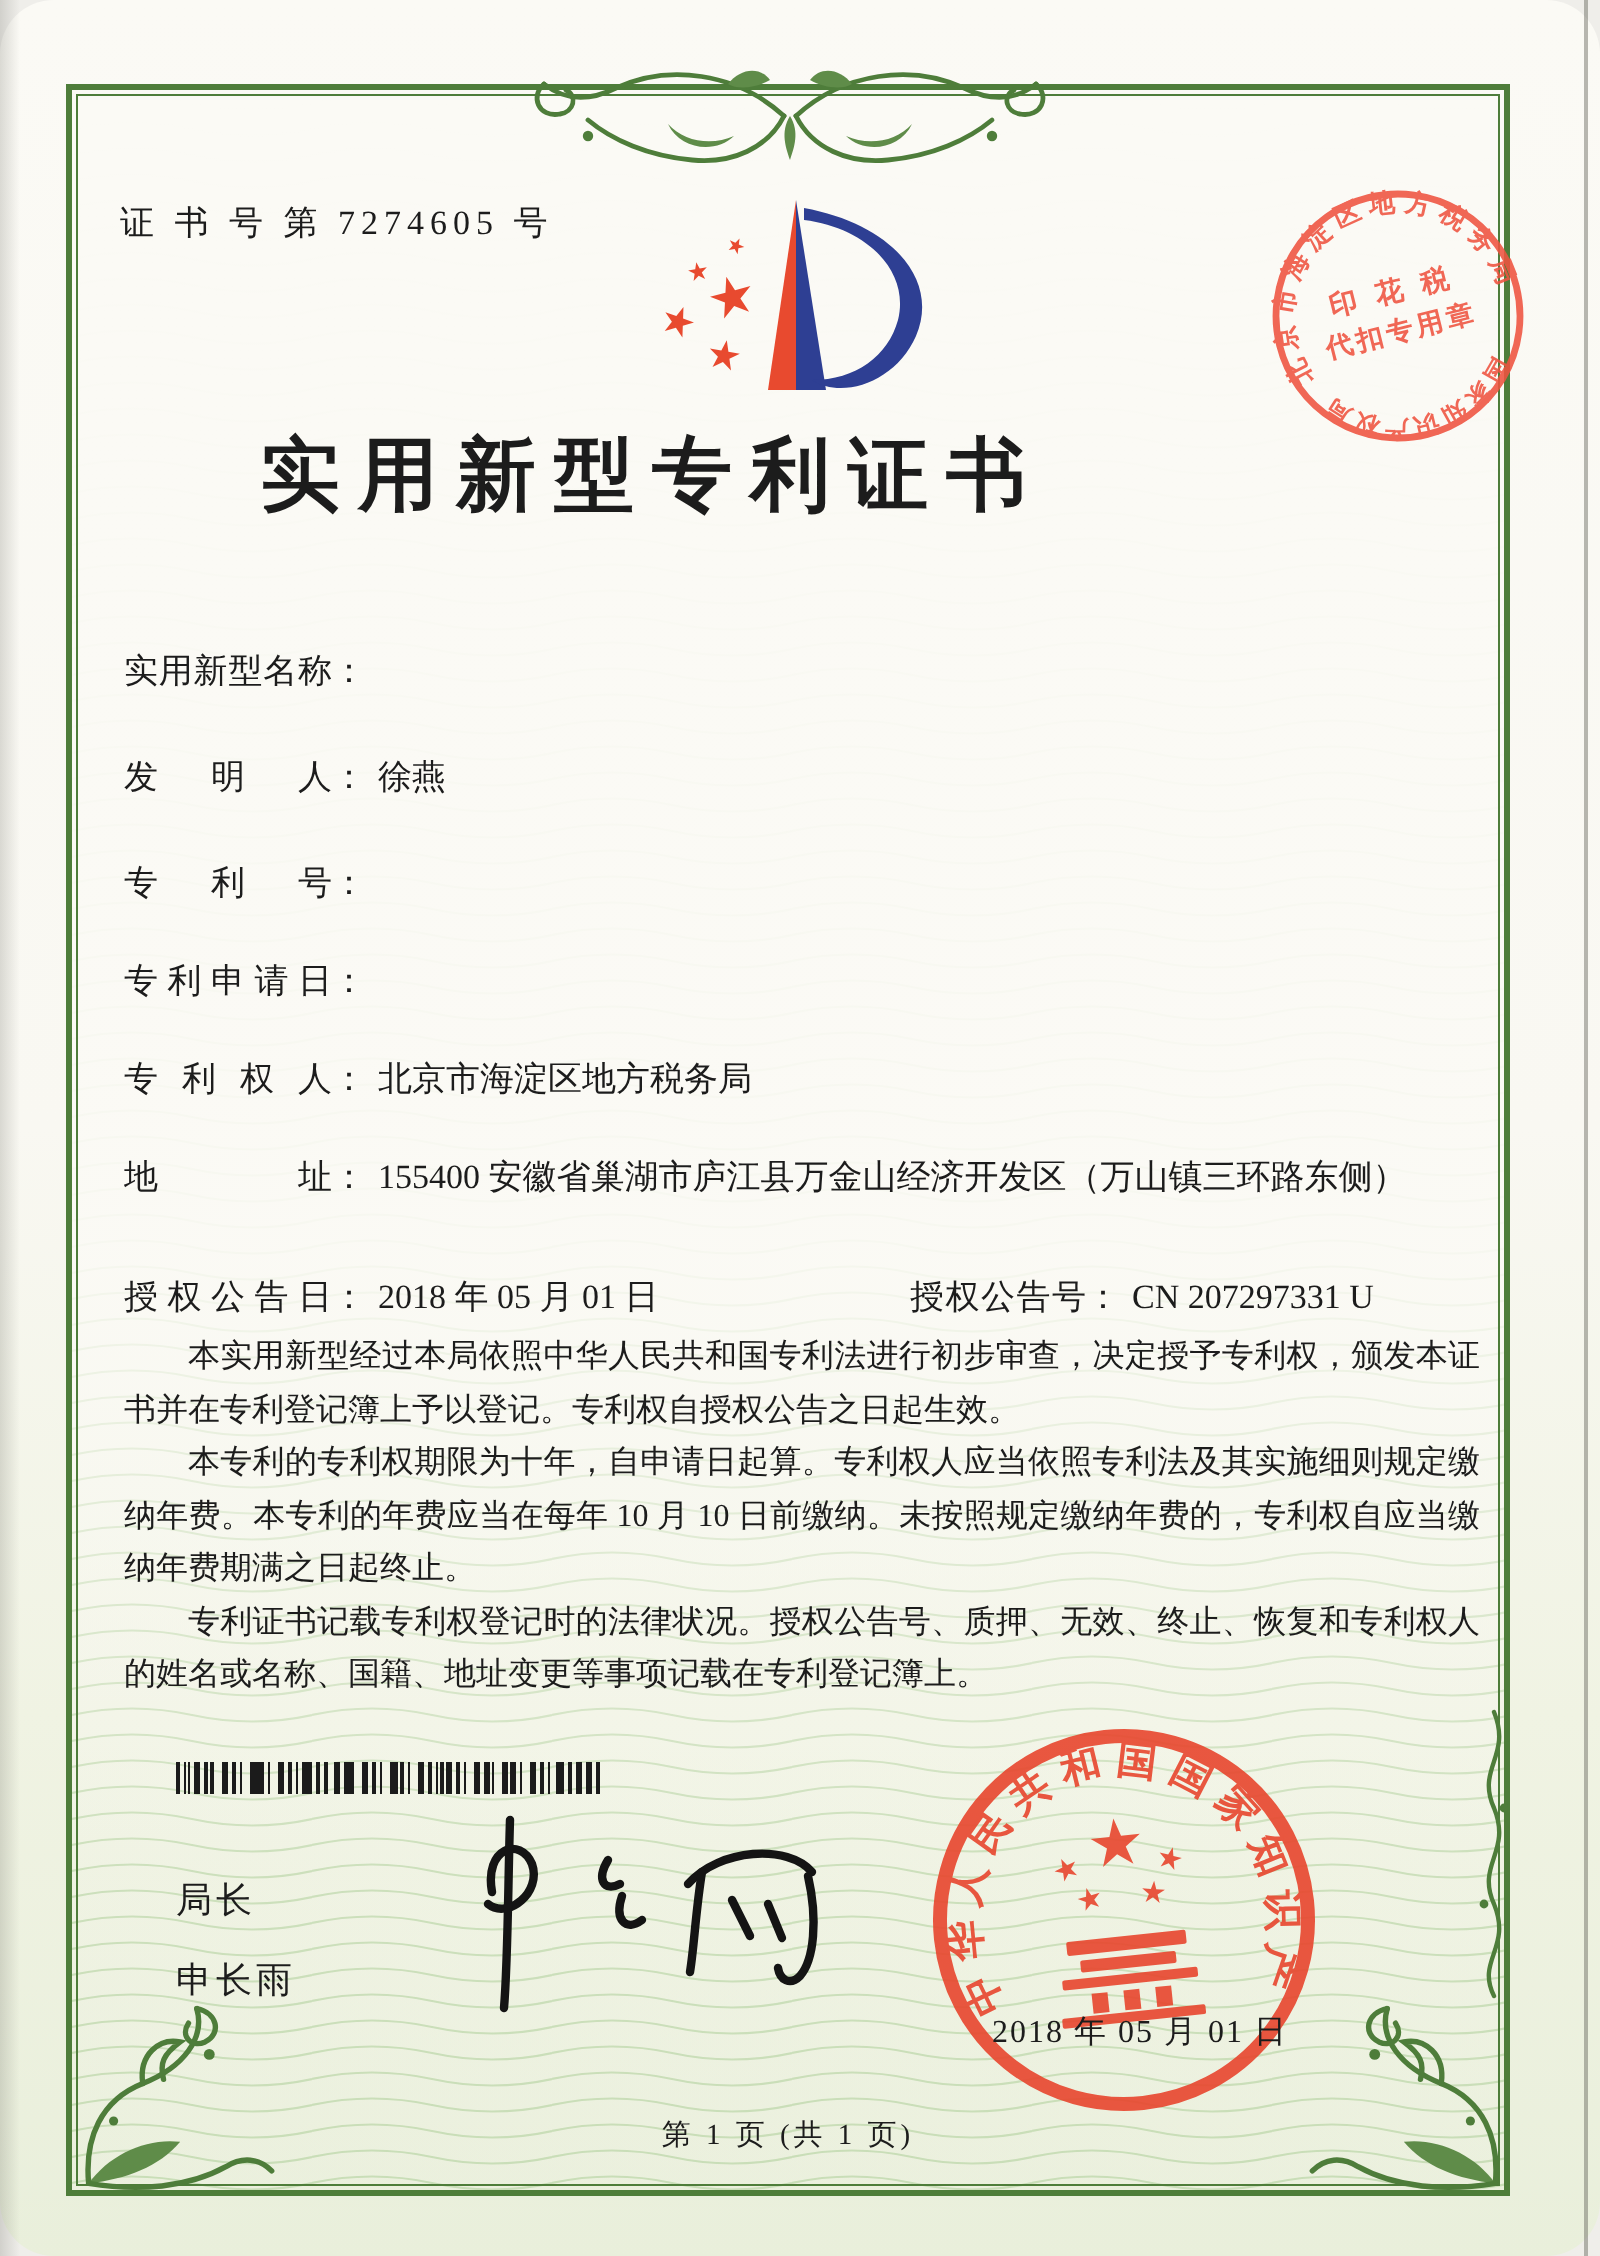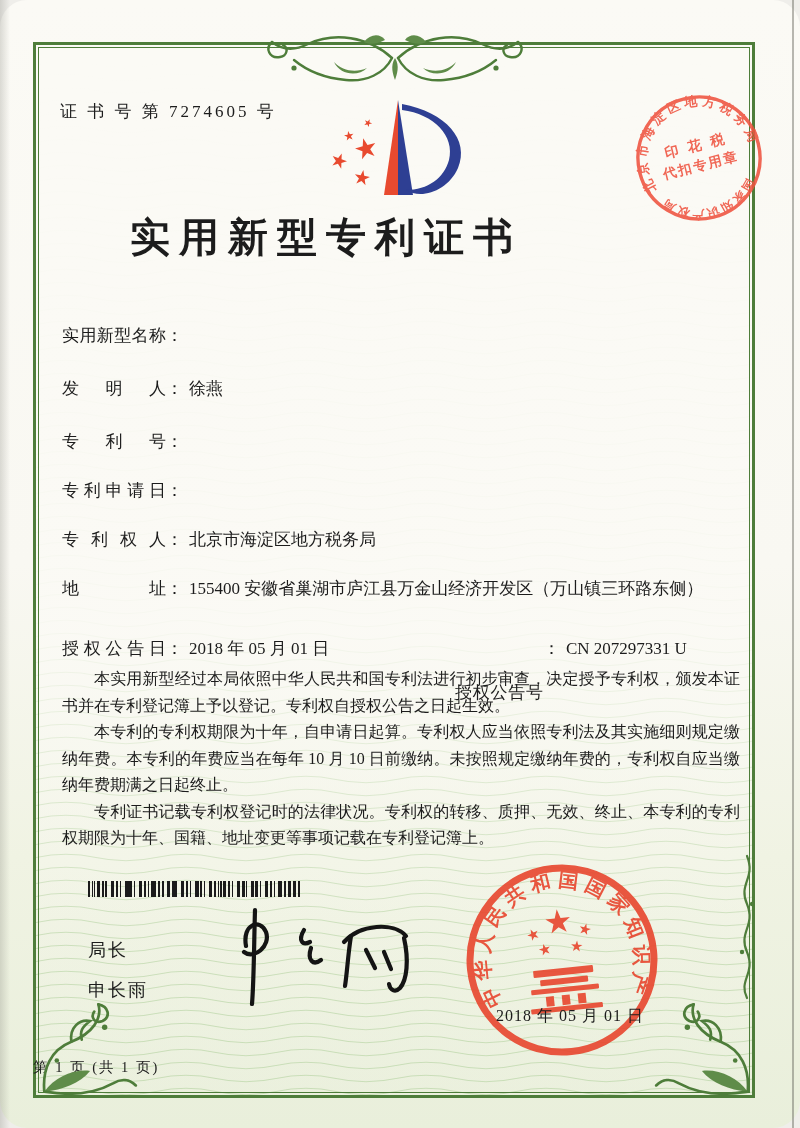--- a/index.html
+++ b/index.html
@@ -17,40 +17,40 @@
   .frame-inner{position:absolute;inset:2px;border:1px solid #4e7d3a;}
   .orn{position:absolute;z-index:4;}
   .content{position:absolute;inset:0;z-index:3;}
   .cert-no{position:absolute;left:60px;top:100px;font-size:17px;letter-spacing:3px;}
   .logo{position:absolute;left:318px;top:92px;}
   .title{position:absolute;left:33px;top:210px;width:586px;text-align:center;
          font-size:40px;font-weight:700;letter-spacing:9px;}
   .fields{position:absolute;left:62px;top:322px;width:676px;font-size:17px;}
   .frow{position:absolute;left:0;display:flex;align-items:center;line-height:27px;}
   .flabel{display:inline-block;width:104px;text-align:justify;text-align-last:justify;}
-  .flabel.short{width:88px;margin-top:44px;}
+  .flabel.short{width:88px;}
   .fcolon{display:inline-block;margin-right:6px;}
   .fvalue{display:inline-block;}
   .fvalue.addr{width:515px;}
   .grant2{position:absolute;left:393px;top:0;display:flex;}
   .paras{position:absolute;left:62px;top:666px;width:678px;font-size:16px;
          line-height:26.5px;text-align:justify;}
   .paras p{margin:0;text-indent:2em;}
   .barcode{position:absolute;left:88px;top:881px;width:212px;height:16px;
     background:
       repeating-linear-gradient(90deg,#1b1b1b 0 2px,transparent 2px 4px,#1b1b1b 4px 5px,transparent 5px 9px,#1b1b1b 9px 12px,transparent 12px 14px),
       repeating-linear-gradient(90deg,transparent 0 6px,#1b1b1b 6px 7px,transparent 7px 17px,#1b1b1b 17px 19px,transparent 19px 23px);}
   .signer{position:absolute;left:88px;font-family:"Liberation Sans",sans-serif;
           font-size:18px;letter-spacing:2px;}
   .signer.t1{top:938px;} .signer.t2{top:978px;}
   .signature{position:absolute;left:208px;top:902px;}
   .seal{position:absolute;left:462px;top:860px;opacity:.9;transform:rotate(-6deg);}
   .seal-date{position:absolute;left:496px;top:1006px;font-size:16px;letter-spacing:1px;z-index:5;}
   .stamp{position:absolute;left:633px;top:92px;transform:rotate(-14deg);opacity:.88;}
-  .footer{position:absolute;left:33px;top:1058px;width:722px;
+  .footer{position:absolute;left:33px;top:1058px;width:722px;text-align:center;
           font-size:14.5px;letter-spacing:2px;}
 </style>
 </head>
 <body>
 
 <div class="page">
 
   <svg class="waves" width="716" height="1050">
     <defs>
       <pattern id="wv" width="120" height="13" patternUnits="userSpaceOnUse">
@@ -180,21 +180,21 @@
           <span class="flabel short">授权公告号</span>
             <span class="fcolon">：</span>
             <span class="fvalue">CN 207297331 U</span>
         </span>
       </div>
     </div>
 
     <div class="paras">
       <p>本实用新型经过本局依照中华人民共和国专利法进行初步审查，决定授予专利权，颁发本证书并在专利登记簿上予以登记。专利权自授权公告之日起生效。</p>
       <p>本专利的专利权期限为十年，自申请日起算。专利权人应当依照专利法及其实施细则规定缴纳年费。本专利的年费应当在每年 10 月 10 日前缴纳。未按照规定缴纳年费的，专利权自应当缴纳年费期满之日起终止。</p>
-      <p>专利证书记载专利权登记时的法律状况。专利权的转移、质押、无效、终止、本专利的专利权期限为十年、国籍、地址变更等事项记载在专利登记簿上。</p>
+      <p>专利证书记载专利权登记时的法律状况。授权公告号、质押、无效、终止、恢复和专利权人的姓名或名称、国籍、地址变更等事项记载在专利登记簿上。</p>
     </div>
 
     <div class="barcode"></div>
 
     <div class="signer t1">局长</div>
     <div class="signer t2">申长雨</div>
 
     <svg class="signature" width="215" height="108" viewBox="0 0 215 108">
       <g fill="none" stroke="#141414" stroke-width="4.2" stroke-linecap="round" stroke-linejoin="round">
         <path d="M38 44 C34 22 52 16 58 30 C63 44 46 58 36 50"></path>

